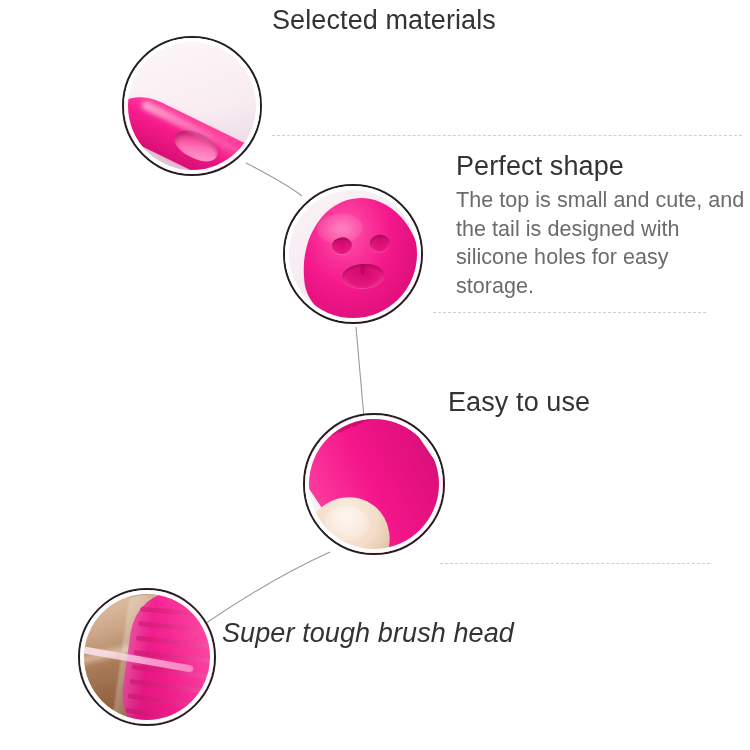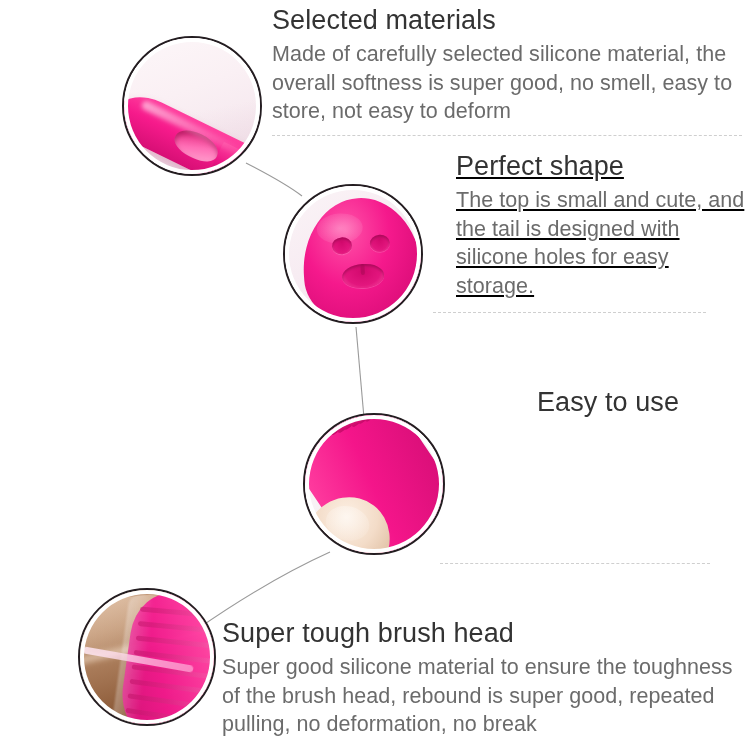--- a/index.html
+++ b/index.html
@@ -244,23 +244,23 @@
   .block p {
     margin: 0;
     font-size: 21.5px;
     font-weight: normal;
     color: #6b6b6b;
     line-height: 1.34;
     letter-spacing: 0.05px;
   }
 
   #block-1 { left: 272px; top: 5px;  width: 470px; }
-  #block-2 { left: 456px; top: 151px; width: 290px; text-decoration: underline; }
-  #block-3 { left: 468px; top: 387px; width: 280px; text-align: center; }
-  #block-4 { left: 222px; top: 618px; width: 520px; }
+  #block-2 { left: 456px; top: 151px; width: 290px; }
+  #block-3 { left: 448px; top: 387px; width: 280px; }
+  #block-4 { left: 222px; top: 618px; width: 520px; font-style: italic; }
 
   
   .dashed {
     position: absolute;
     height: 0;
     border-top: 1px dashed #cfcfcf;
     z-index: 2;
   }
   #dash-1 { left: 272px; top: 135px; width: 470px; }
   #dash-2 { left: 433px; top: 312px; width: 273px; }
@@ -342,34 +342,32 @@
           <div class="b4-rib" style="top: 121px; transform: rotate(0.5deg);"></div>
           <div class="b4-rib" style="top: 136px; transform: rotate(1deg);"></div>
         </div>
       <div id="b4-stick"></div>
     </div>
     <div class="inner-ring"></div>
   </div>
 
   <div class="block" id="block-1">
     <h2>Selected materials</h2>
-    <p>Made of carefully selected silicone material, the overall softness is super good, no smell, easy to store, not easy to deform</p>
   </div>
 
   <div class="block" id="block-2">
     <h2>Perfect shape</h2>
     <p>The top is small and cute, and the tail is designed with silicone holes for easy storage.</p>
   </div>
 
   <div class="block" id="block-3">
     <h2>Easy to use</h2>
   </div>
 
   <div class="block" id="block-4">
     <h2>Super tough brush head</h2>
-    <p>Super good silicone material to ensure the toughness of the brush head, rebound is super good, repeated pulling, no deformation, no break</p>
   </div>
 
   <div class="dashed" id="dash-1"></div>
   <div class="dashed" id="dash-2"></div>
   <div class="dashed" id="dash-3"></div>
 
 </div>
 
 </body></html>

